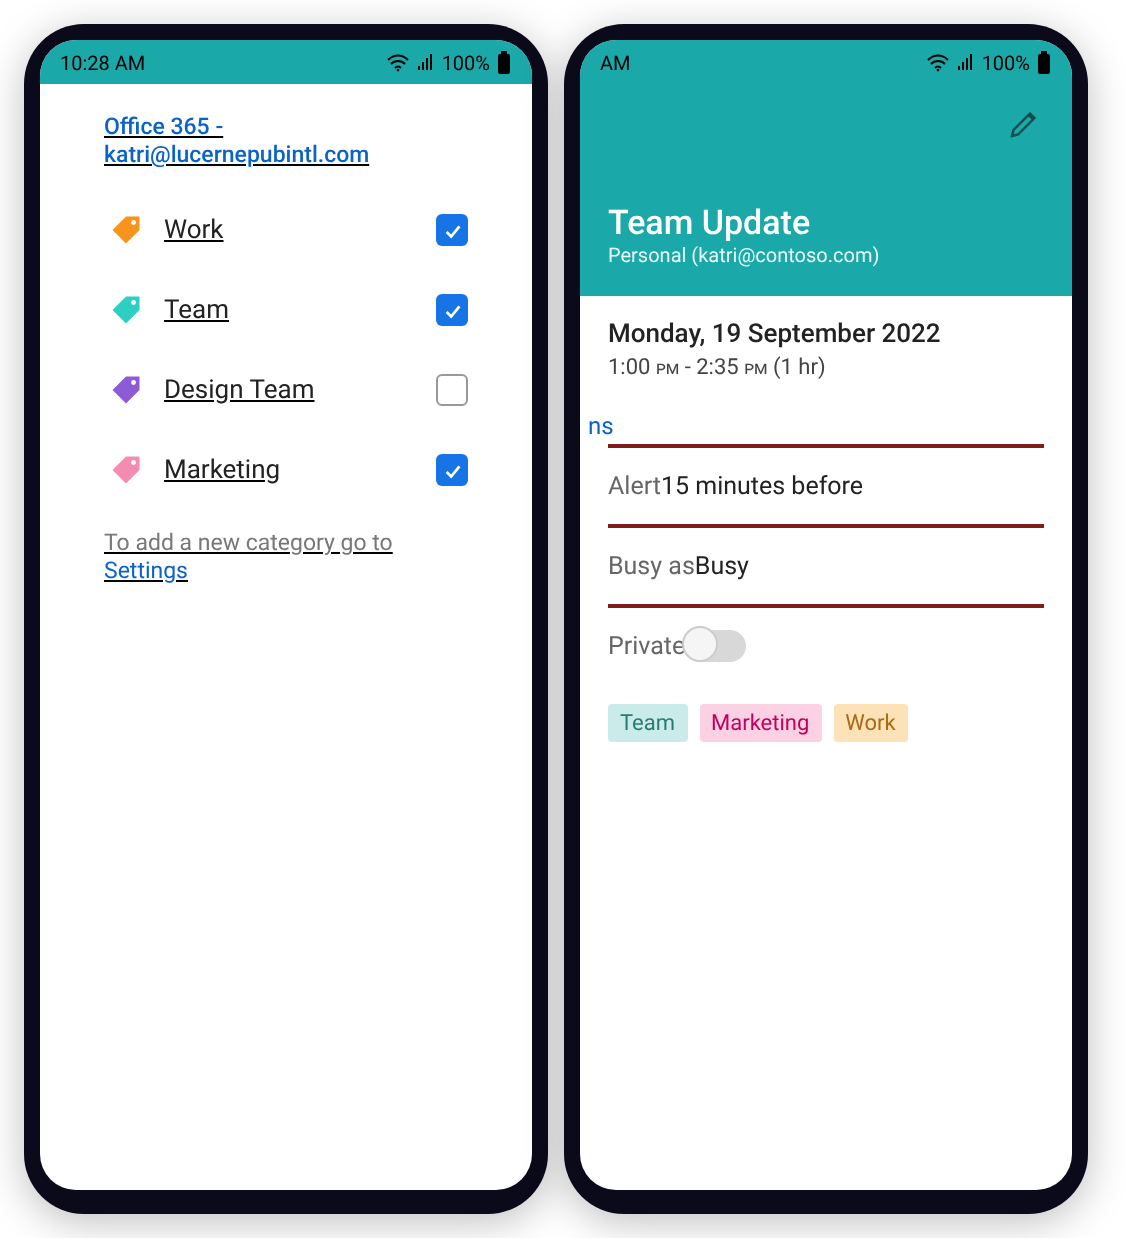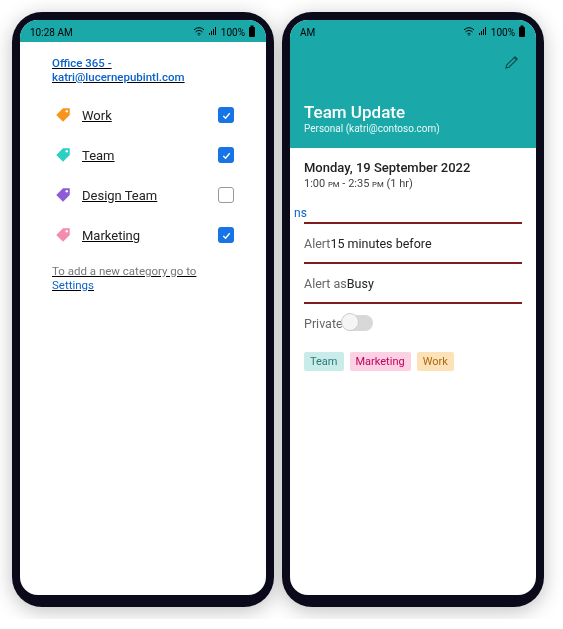--- a/index.html
+++ b/index.html
@@ -263,21 +263,21 @@
         </div>
       </div>
 
       <div class="cutlink">ns</div>
 
       <div class="row2">
         <span class="lbl">Alert</span>
         <span class="val">15 minutes before</span>
       </div>
       <div class="row2">
-        <span class="lbl">Alert as</span>
+        <span class="lbl">Busy as</span>
         <span class="val">Busy</span>
       </div>
       <div class="row2">
         <span class="lbl">Private</span>
         <span class="toggle"></span>
       </div>
 
       <div class="chips" id="chip-row">
           <span class="chip" style="background: rgb(201, 236, 234); color: rgb(42, 122, 116);">Team</span>
           <span class="chip" style="background: rgb(251, 209, 227); color: rgb(196, 0, 94);">Marketing</span>

